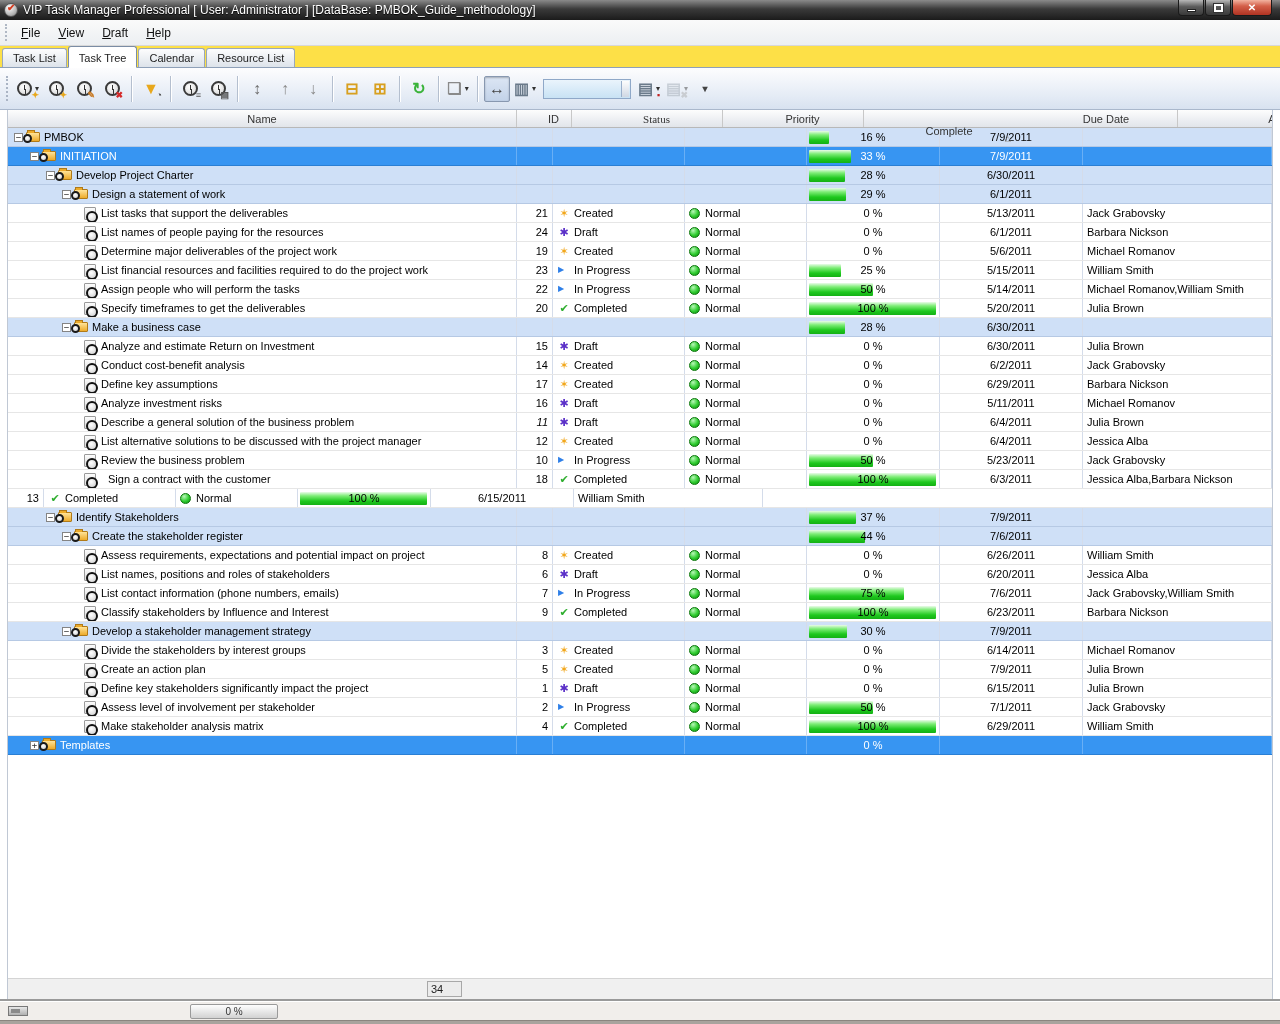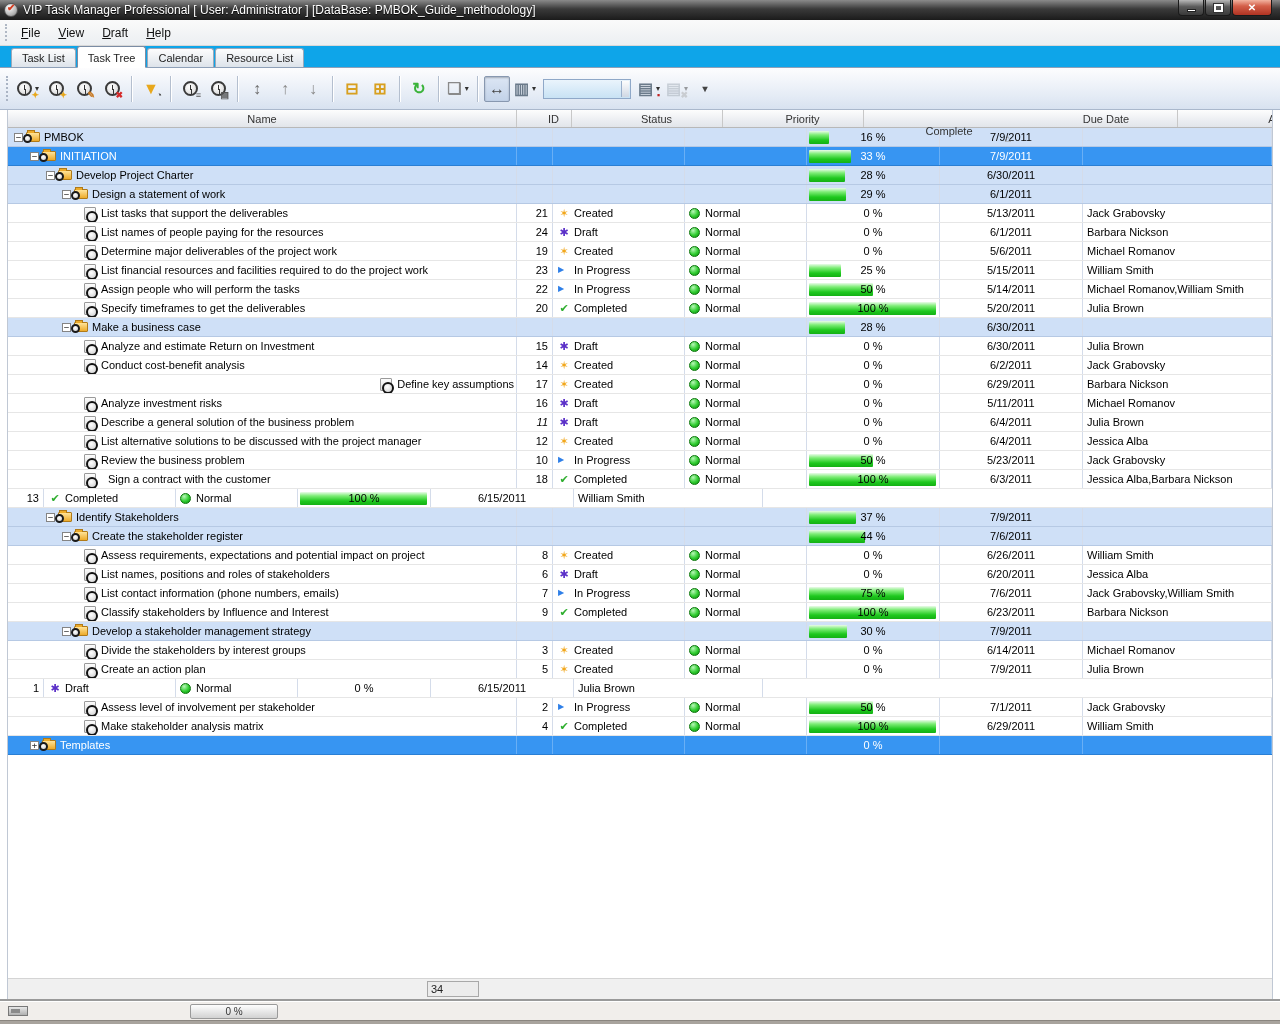--- a/index.html
+++ b/index.html
@@ -18,21 +18,21 @@
   .minbar { width:9px; height:3px; background:#fff; border:1px solid #222; margin-top:6px; }
   .maxbox { width:9px; height:8px; border:2px solid #fff; outline:1px solid #333; }
 
   
   .menubar { height:26px; background:linear-gradient(#fafafa,#eceff2); border-bottom:1px solid #d8d8d8; display:flex; align-items:center; padding-left:12px; position:relative; }
   .menubar::before { content:""; position:absolute; left:5px; top:4px; bottom:4px; border-left:2px dotted #b0b8c4; }
   .menu-item { display:inline-block; font-size:12px; color:#111; padding:3px 9px; }
   .menu-item::first-letter { text-decoration:underline; }
 
   
-  .tabstrip { height:22px; background:#0ea5e9; display:flex; align-items:flex-end; padding-left:11px; border-bottom:1px solid #8ea0b8; }
+  .tabstrip { height:22px; background:#fde047; display:flex; align-items:flex-end; padding-left:2px; border-bottom:1px solid #8ea0b8; }
   .tab { font-size:11px; color:#222; background:linear-gradient(#fdfdfd,#dde3ea); border:1px solid #9aa8ba; border-bottom:none; border-radius:3px 3px 0 0; padding:3px 10px 3px 10px; margin-right:1px; height:19px; }
   .tab.active { background:#fff; height:22px; padding-top:5px; border-color:#7a8ca4; position:relative; z-index:2; border-bottom:1px solid #fff; margin-bottom:-1px; }
 
   
   .toolbar { height:42px; background:linear-gradient(#fdfdfe,#e4ebf5 70%, #d8e2f0); border-bottom:1px solid #aab8cc; display:flex; align-items:center; padding-left:14px; position:relative; }
   .toolbar::before { content:""; position:absolute; left:6px; top:8px; bottom:8px; border-left:2px dotted #aab4c4; }
   .tbtn { min-width:26px; height:26px; border-radius:2px; display:flex; align-items:center; justify-content:center; position:relative; margin:0 1px; border:1px solid transparent; }
   .tbtn.pressed { border-color:#8898b0; background:linear-gradient(#dce6f4,#c2d2e8); box-shadow:inset 0 1px 2px rgba(0,0,0,.25); }
   .tbtn.disabled { opacity:.45; }
   .tsep { width:1px; height:26px; background:#b4bfcf; margin:0 5px; box-shadow:1px 0 0 #fff; }
@@ -66,21 +66,21 @@
   .exp { width:9px; height:9px; border:1px solid #848484; background:#fff; color:#333; font-size:9px; line-height:7px; text-align:center; flex:0 0 auto; margin-right:3px; font-family:"DejaVu Sans Mono", monospace; }
   .fold { width:14px; height:10px; background:linear-gradient(#ffe398,#edab2a); border:1px solid #b07a18; border-radius:1px; position:relative; flex:0 0 auto; margin-right:4px; }
   .fold::before { content:""; position:absolute; left:0; top:-3px; width:6px; height:2px; background:#edab2a; border:1px solid #b07a18; border-bottom:none; }
   .cdot { position:absolute; left:-4px; bottom:-2px; width:9px; height:9px; border-radius:50%; border:2px solid #1a1a1a; background:radial-gradient(circle at 40% 35%, #fff, #cfcfcf); }
   .leafbox { width:12px; height:13px; border:1px solid #9a9a9a; background:linear-gradient(#fcfcfc,#dcdcdc); border-radius:1px; position:relative; flex:0 0 auto; margin-right:5px; }
   .leafbox::after { content:""; position:absolute; left:1px; top:3px; width:8px; height:8px; border-radius:50%; border:2px solid #111; background:radial-gradient(circle at 40% 35%, #fff, #ccc); }
   .sticon { width:14px; flex:0 0 auto; text-align:center; margin-right:3px; font-size:11px; line-height:1; }
   .sticon.in_progress { font-size:8px; text-align:left; padding-left:1px; }
   .ball { width:11px; height:11px; border-radius:50%; background:radial-gradient(circle at 35% 28%, #b8f7b8, #30cc30 55%, #0c8c0c); border:1px solid #0a760a; flex:0 0 auto; margin-right:5px; }
   .gfoot { height:21px; background:#f0f0f0; border-top:1px solid #d4d4d4; position:relative; flex:0 0 auto; }
-  .cntbox { position:absolute; left:419px; top:2px; width:52px; height:16px; background:#ececec; border:1px solid #a8a8a8; font-size:11px; color:#222; padding-left:3px; line-height:14px; }
+  .cntbox { position:absolute; left:419px; top:2px; width:35px; height:16px; background:#ececec; border:1px solid #a8a8a8; font-size:11px; color:#222; padding-left:3px; line-height:14px; }
 
   
   .statusbar { height:21px; background:#f1eeeb; border-top:2px solid #9a9a9a; box-shadow:inset 0 1px 0 #fff; position:relative; flex:0 0 auto; }
   .sbicon { position:absolute; left:8px; top:5px; width:20px; height:10px; background:linear-gradient(#e8e8e8,#b0b0b0); border:1px solid #787878; }
   .sbicon::after { content:""; position:absolute; left:2px; top:2px; width:9px; height:4px; background:#8a8a8a; }
   .sbprog { position:absolute; left:190px; top:3px; width:88px; height:15px; border:1px solid #9a9a9a; border-radius:2px; background:linear-gradient(#fefefe,#d2d2d2); font-size:10px; color:#333; text-align:center; line-height:14px; }
   .taskbar-sliver { height:4px; background:#a8a39d; border-top:1px solid #8a857f; flex:0 0 auto; }
 </style>
 </head>
 <body>
@@ -193,21 +193,21 @@
       </span>
       <span class="tbtn">
         <span class="tglyph" style="color: rgb(68, 68, 68); font-size: 10px;">▾</span>
       </span>
     </div>
 
   <div class="gridwrap">
     <div class="ghead">
         <span class="hcell" style="width: 509px; flex: 0 0 509px;">Name</span>
         <span class="hcell" style="width: 36px; flex: 0 0 36px;">ID</span>
-        <span class="hcell" style="width: 132px; flex: 0 0 132px;">Status</span>
+        <span class="hcell" style="width: 132px; flex: 0 0 132px; font-family: Liberation Serif, serif;">Status</span>
         <span class="hcell" style="width: 122px; flex: 0 0 122px;">Priority</span>
         <span class="hcell" style="width: 133px; flex: 0 0 133px; margin-top: 21px;">Complete<span class="hsort">△</span></span>
         <span class="hcell" style="width: 143px; flex: 0 0 143px;">Due Date</span>
         <span class="hcell" style="width: 189px; flex: 0 0 189px;">Assigned</span>
       </div>
     <div class="gbody">
         <div class="row group">
           <span class="cell c-name" style="flex: 0 0 509px; width: 509px; padding-left: 6px;">
             <span class="exp">−</span>
             <span class="fold">
@@ -454,21 +454,21 @@
             <span class="ball"></span>
             <span>Normal</span>
           </span>
           <span class="cell c-complete" style="flex: 0 0 133px; width: 133px;">
             <span class="clabel">0 %</span>
           </span>
           <span class="cell c-due" style="flex: 0 0 143px; width: 143px;">6/2/2011</span>
           <span class="cell c-assigned" style="flex: 0 0 189px; width: 189px;">Jack Grabovsky</span>
         </div>
         <div class="row">
-          <span class="cell c-name" style="flex: 0 0 509px; width: 509px; padding-left: 76px; justify-content: flex-end;">
+          <span class="cell c-name" style="flex: 0 0 509px; width: 509px; padding-left: 76px;">
             <span class="leafbox"></span>
             <span>Define key assumptions</span>
           </span>
           <span class="cell c-id" style="flex: 0 0 36px; width: 36px;">17</span>
           <span class="cell c-status" style="flex: 0 0 132px; width: 132px;">
             <span class="sticon created" style="color: rgb(242, 167, 27);">✶</span>
             <span>Created</span>
           </span>
           <span class="cell c-priority" style="flex: 0 0 122px; width: 122px;">
             <span class="ball"></span>
@@ -769,20 +769,24 @@
             <span class="ball"></span>
             <span>Normal</span>
           </span>
           <span class="cell c-complete" style="flex: 0 0 133px; width: 133px;">
             <span class="clabel">0 %</span>
           </span>
           <span class="cell c-due" style="flex: 0 0 143px; width: 143px;">7/9/2011</span>
           <span class="cell c-assigned" style="flex: 0 0 189px; width: 189px;">Julia Brown</span>
         </div>
         <div class="row">
+          <span class="cell c-name" style="flex: 0 0 509px; width: 509px; padding-left: 76px;">
+            <span class="leafbox"></span>
+            <span>Define key stakeholders significantly impact the project</span>
+          </span>
           <span class="cell c-id" style="flex: 0 0 36px; width: 36px;">1</span>
           <span class="cell c-status" style="flex: 0 0 132px; width: 132px;">
             <span class="sticon draft" style="color: rgb(91, 48, 200);">✱</span>
             <span>Draft</span>
           </span>
           <span class="cell c-priority" style="flex: 0 0 122px; width: 122px;">
             <span class="ball"></span>
             <span>Normal</span>
           </span>
           <span class="cell c-complete" style="flex: 0 0 133px; width: 133px;">

